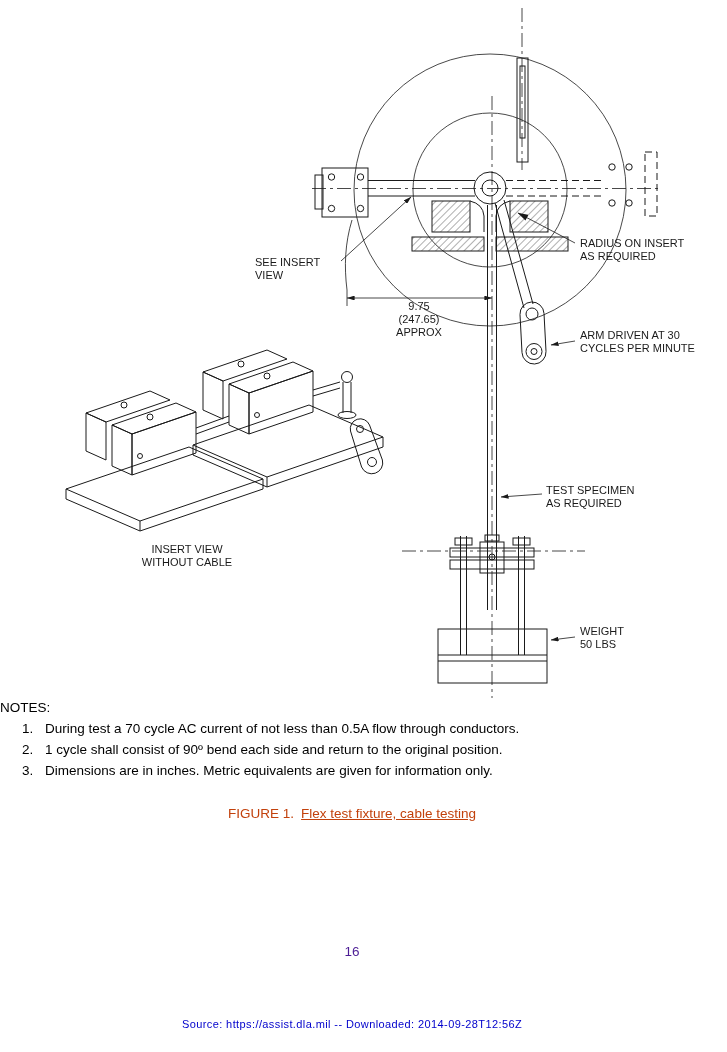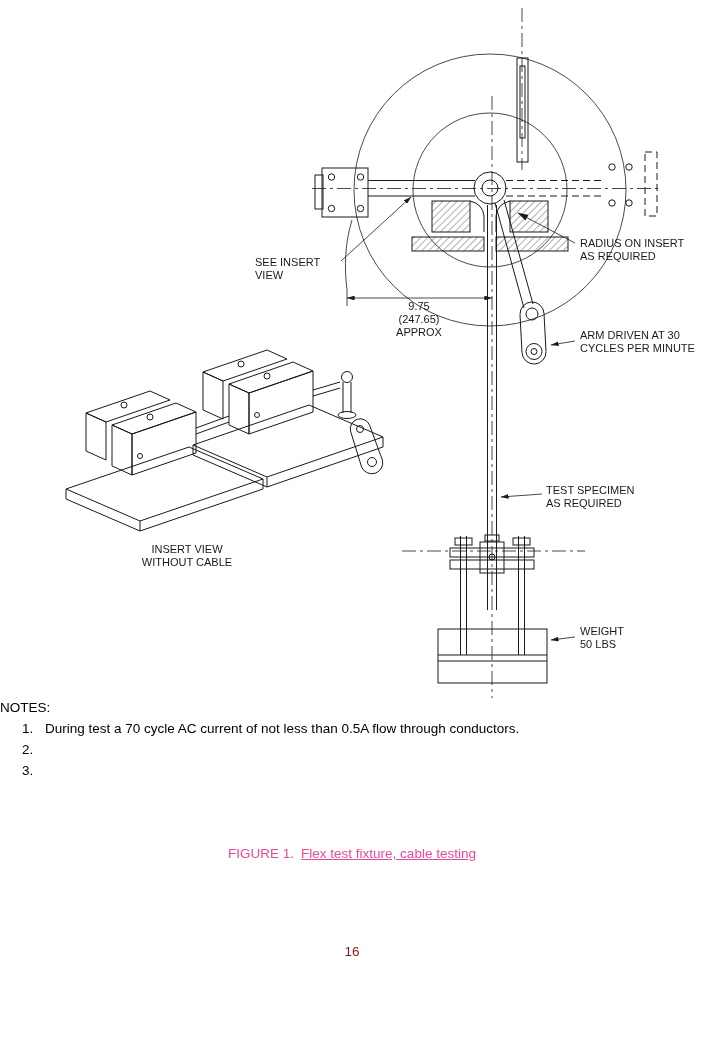--- a/index.html
+++ b/index.html
@@ -15,24 +15,24 @@
   .ph   { stroke-dasharray:7 4; }
   .hatched { fill:url(#hatch); stroke:#1a1a1a; stroke-width:1; }
   text.lbl { fill:#1a1a1a; stroke:none; font-family:"Liberation Sans",sans-serif; font-size:11px; }
   text.mid { text-anchor:middle; }
 
   .notes { position:absolute; top:700px; left:0; width:600px; font-size:13.5px; line-height:15px; color:#000; }
   .notes-title { margin-bottom:6px; }
   .note-row { display:flex; margin-bottom:6px; }
   .note-num { margin-left:22px; width:23px; flex:0 0 23px; }
 
-  .figure-caption { position:absolute; top:806px; left:0; width:704px; text-align:center; font-size:13.5px; color:#ec4899;margin-top:40px; }
+  .figure-caption { position:absolute; top:806px; left:0; width:704px; text-align:center; font-size:13.5px; color:#c2410c; }
   .figure-caption .fig-title { text-decoration:underline; margin-left:7px; }
 
-  .page-number { position:absolute; top:944px; left:0; width:704px; text-align:center; font-size:13.5px; color:#7f1d1d; }
+  .page-number { position:absolute; top:944px; left:0; width:704px; text-align:center; font-size:13.5px; color:#4c1d95; }
 
   .footer { position:absolute; top:1018px; left:0; width:704px; text-align:center; font-size:11px; letter-spacing:0.4px; color:#0000cc; }
   .footer .footer-line { margin-bottom:3px; }
 </style>
 </head>
 <body>
 
 <div class="page">
 
   <svg class="drawing" width="727" height="700" viewBox="0 0 727 700" xmlns="http://www.w3.org/2000/svg">
@@ -219,28 +219,31 @@
   </svg>
 
   <div class="notes">
     <div class="notes-title">NOTES:</div>
     <div class="note-row">
       <span class="note-num">1.</span>
       <span class="note-text">During test a 70 cycle AC current of not less than 0.5A flow through conductors.</span>
     </div>
     <div class="note-row">
       <span class="note-num">2.</span>
+      <span class="note-text">1 cycle shall consist of 90º bend each side and return to the original position.</span>
     </div>
     <div class="note-row">
       <span class="note-num">3.</span>
+      <span class="note-text">Dimensions are in inches.  Metric equivalents are given for information only.</span>
     </div>
   </div>
 
   <div class="figure-caption">
     <span>FIGURE 1.</span><span class="fig-title">Flex test fixture, cable testing</span>
   </div>
 
   <div class="page-number">16</div>
 
   <div class="footer">
+    <div class="footer-line">Source: https://assist.dla.mil -- Downloaded: 2014-09-28T12:56Z</div>
   </div>
 
 </div>
 
 </body></html>

